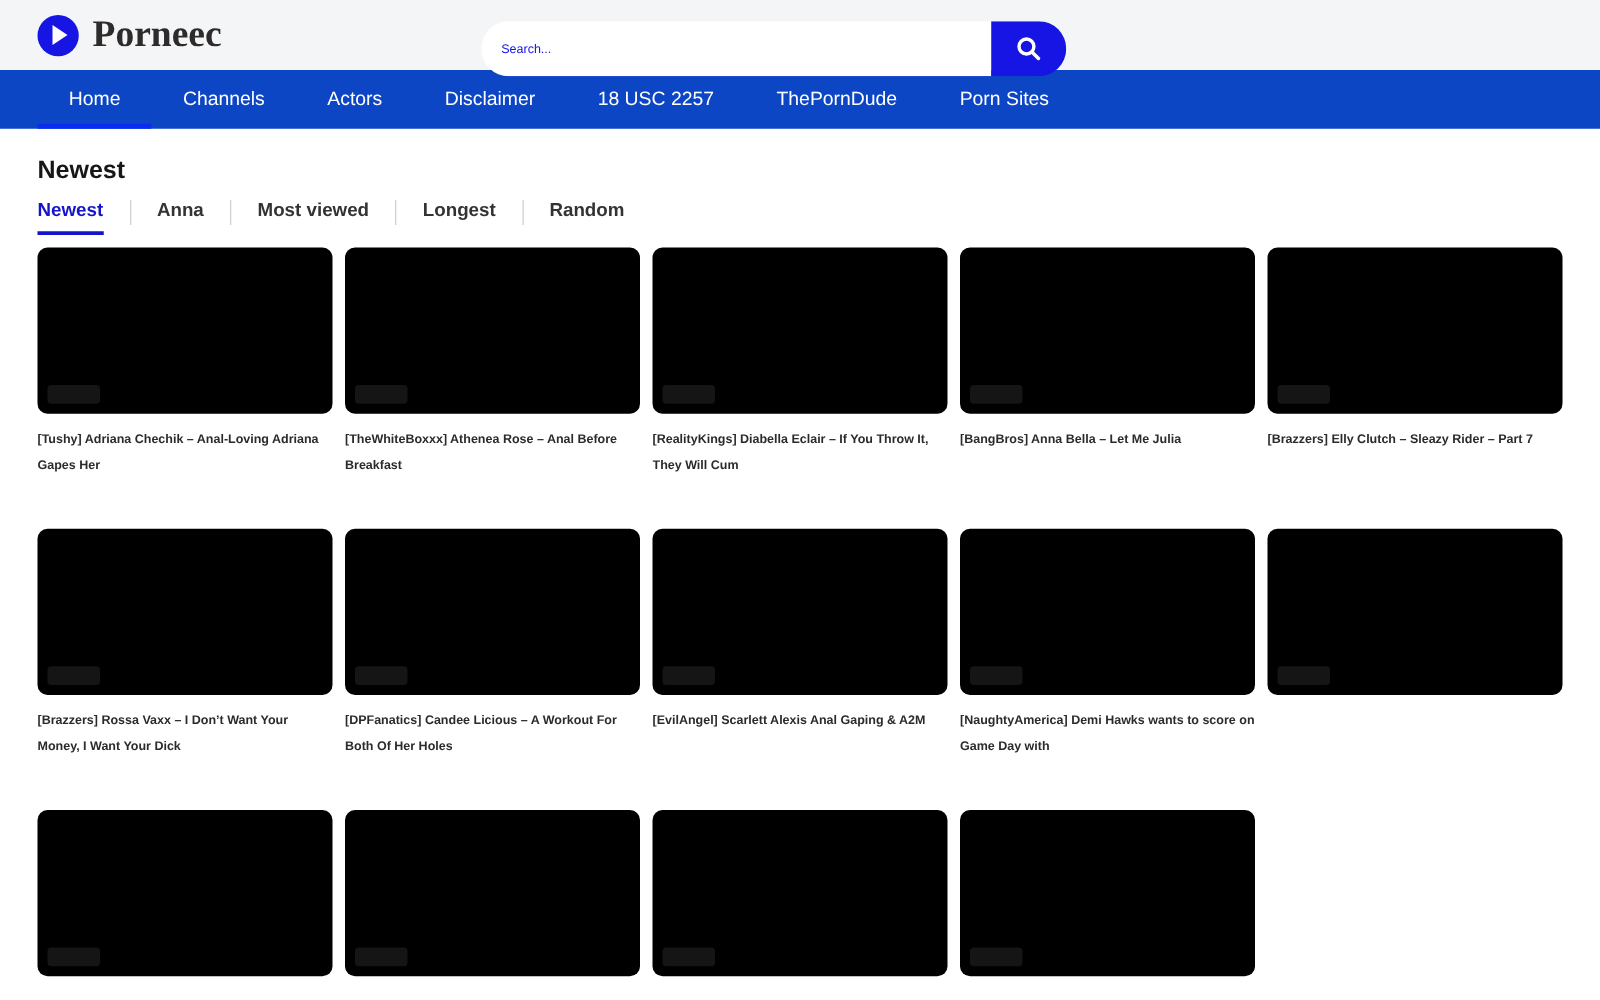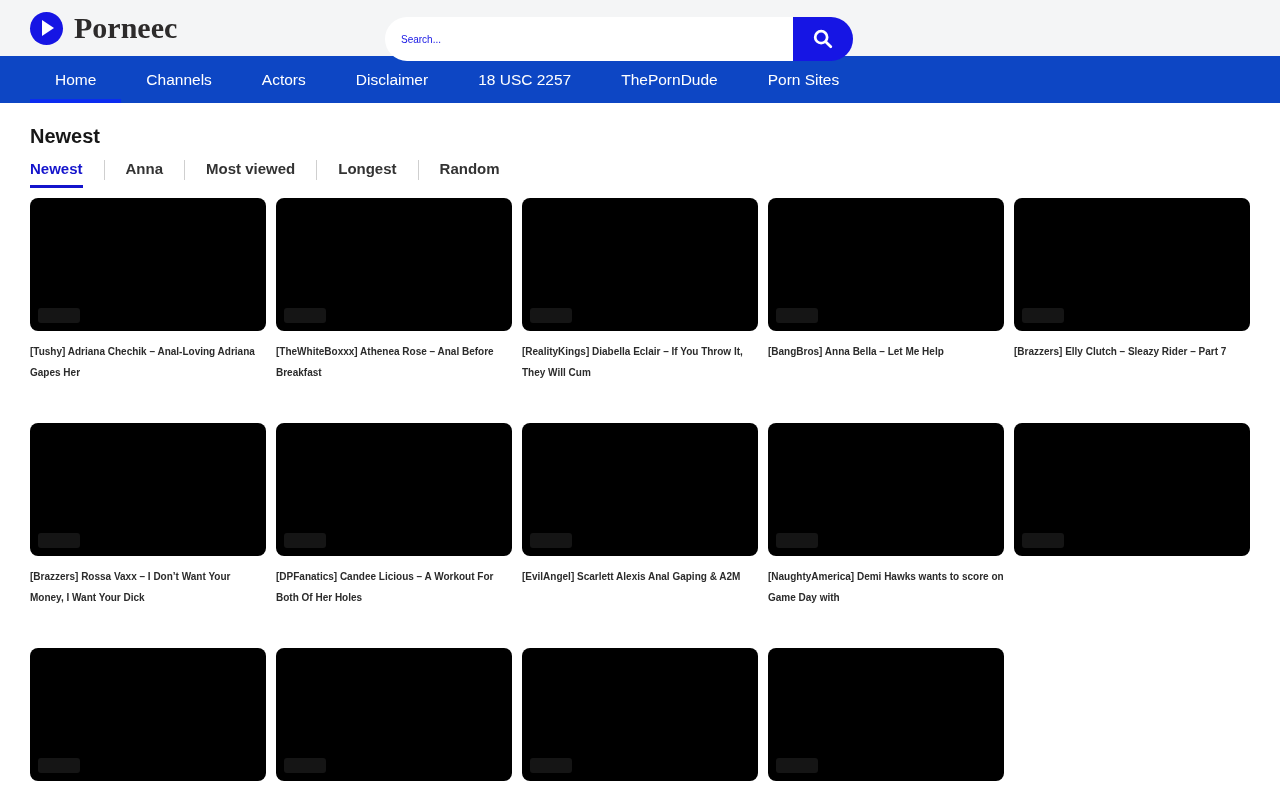--- a/index.html
+++ b/index.html
@@ -192,21 +192,21 @@
       <div class="video-card">
         <div class="thumb">
           <span class="duration-badge"></span>
         </div>
         <div class="video-title">[RealityKings] Diabella Eclair – If You Throw It, They Will Cum</div>
       </div>
       <div class="video-card">
         <div class="thumb">
           <span class="duration-badge"></span>
         </div>
-        <div class="video-title">[BangBros] Anna Bella – Let Me Help</div>
+        <div class="video-title">[BangBros] Anna Bella – Let Me Julia</div>
       </div>
       <div class="video-card">
         <div class="thumb">
           <span class="duration-badge"></span>
         </div>
         <div class="video-title">[Brazzers] Elly Clutch – Sleazy Rider – Part 7</div>
       </div>
       <div class="video-card">
         <div class="thumb">
           <span class="duration-badge"></span>

